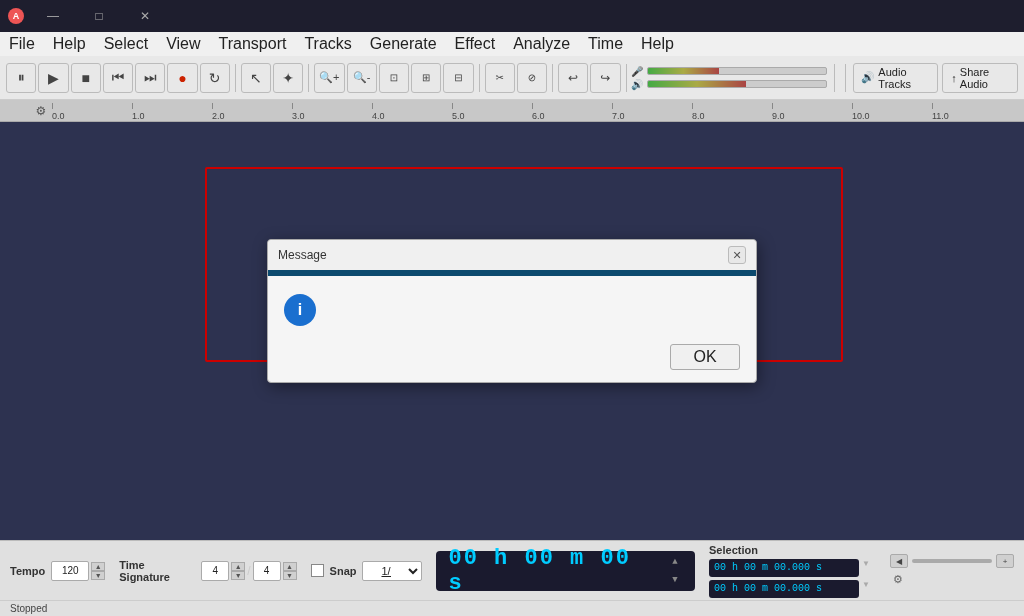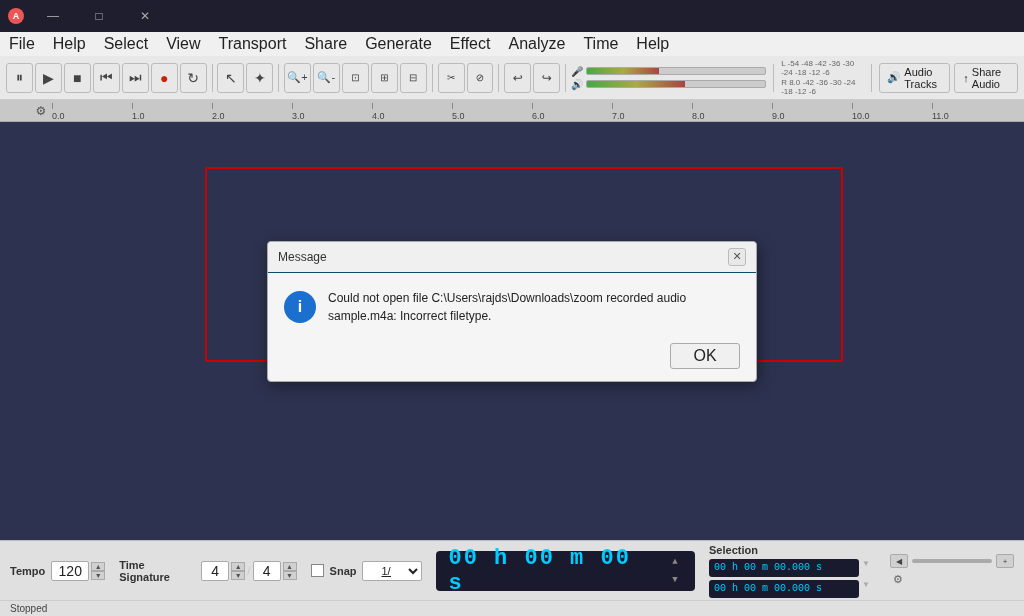--- a/index.html
+++ b/index.html
@@ -197,21 +197,21 @@
       background: #f5f5f5;
       border: 1px solid #aaa;
       border-radius: 4px;
       width: 490px;
       box-shadow: 2px 4px 16px rgba(0,0,0,0.4);
       position: relative;
       top: -20px;
     }
     #dialog-titlebar {
       background: #f0f0f0;
-      border-bottom: 1px solid #0c4a6e;
+      border-bottom: 6px solid #0c4a6e;
       padding: 6px 10px;
       display: flex;
       align-items: center;
       justify-content: space-between;
       border-radius: 4px 4px 0 0;
       font-size: 12px;
       color: #333;
     }
     #dialog-close-btn {
       width: 18px; height: 18px;
@@ -295,21 +295,21 @@
       font-size: 7px;
       cursor: pointer;
       color: #555;
     }
     .number-input {
       width: 38px;
       height: 20px;
       border: 1px solid #aaa;
       background: white;
       text-align: center;
-      font-size: 14px;
+      font-size: 10px;
       color: #222;
       border-radius: 2px;
     }
     .snap-checkbox {
       width: 13px; height: 13px;
       border: 1px solid #888;
       background: white;
       display: flex; align-items: center; justify-content: center;
       cursor: pointer;
     }
@@ -422,21 +422,21 @@
       <div class="win-btn close">✕</div>
     </div>
   </div>
 
   <div id="menubar">
     <div class="menu-item">File</div>
     <div class="menu-item">Help</div>
     <div class="menu-item">Select</div>
     <div class="menu-item">View</div>
     <div class="menu-item">Transport</div>
-    <div class="menu-item">Share</div>
+    <div class="menu-item">Tracks</div>
     <div class="menu-item">Generate</div>
     <div class="menu-item">Effect</div>
     <div class="menu-item">Analyze</div>
     <div class="menu-item">Time</div>
     <div class="menu-item">Help</div>
   </div>
 
   <div id="toolbar">
 
     <div class="tb-btn">⏸</div>
@@ -478,24 +478,20 @@
         </div>
         <div style="display:flex;align-items:center;gap:3px;">
           <span style="font-size:10px;color:#555;">🔊</span>
           <div class="level-bar">
               <div class="level-bar-fill" style="width:55%;"></div>
             </div>
         </div>
       </div>
       <div class="tb-sep"></div>
 
-      <div style="display:flex;flex-direction:column;font-size:8px;color:#666;gap:1px;">
-        <span>L -54 -48 -42 -36 -30 -24 -18 -12 -6</span>
-        <span>R 8.0 -42 -36 -30 -24 -18 -12 -6</span>
-      </div>
       <div class="tb-sep"></div>
 
       <div class="audio-setup-btn">
         <span>🔊</span>
         <span>Audio Tracks</span>
       </div>
       <div class="share-audio-btn">
         <span>↑</span>
         <span>Share Audio</span>
       </div>
@@ -563,21 +559,20 @@
       <div id="highlight-box"></div>
 
       <div id="dialog-overlay">
         <div id="dialog">
           <div id="dialog-titlebar">
             <span>Message</span>
             <div id="dialog-close-btn">✕</div>
           </div>
           <div id="dialog-body">
             <div class="info-icon">i</div>
-            <div id="dialog-message">Could not open file C:\Users\rajds\Downloads\zoom recorded audio sample.m4a: Incorrect filetype.</div>
           </div>
           <div id="dialog-footer">
             <div id="ok-button">OK</div>
           </div>
         </div>
       </div>
 
     </div>
 
     <div id="statusbar">

